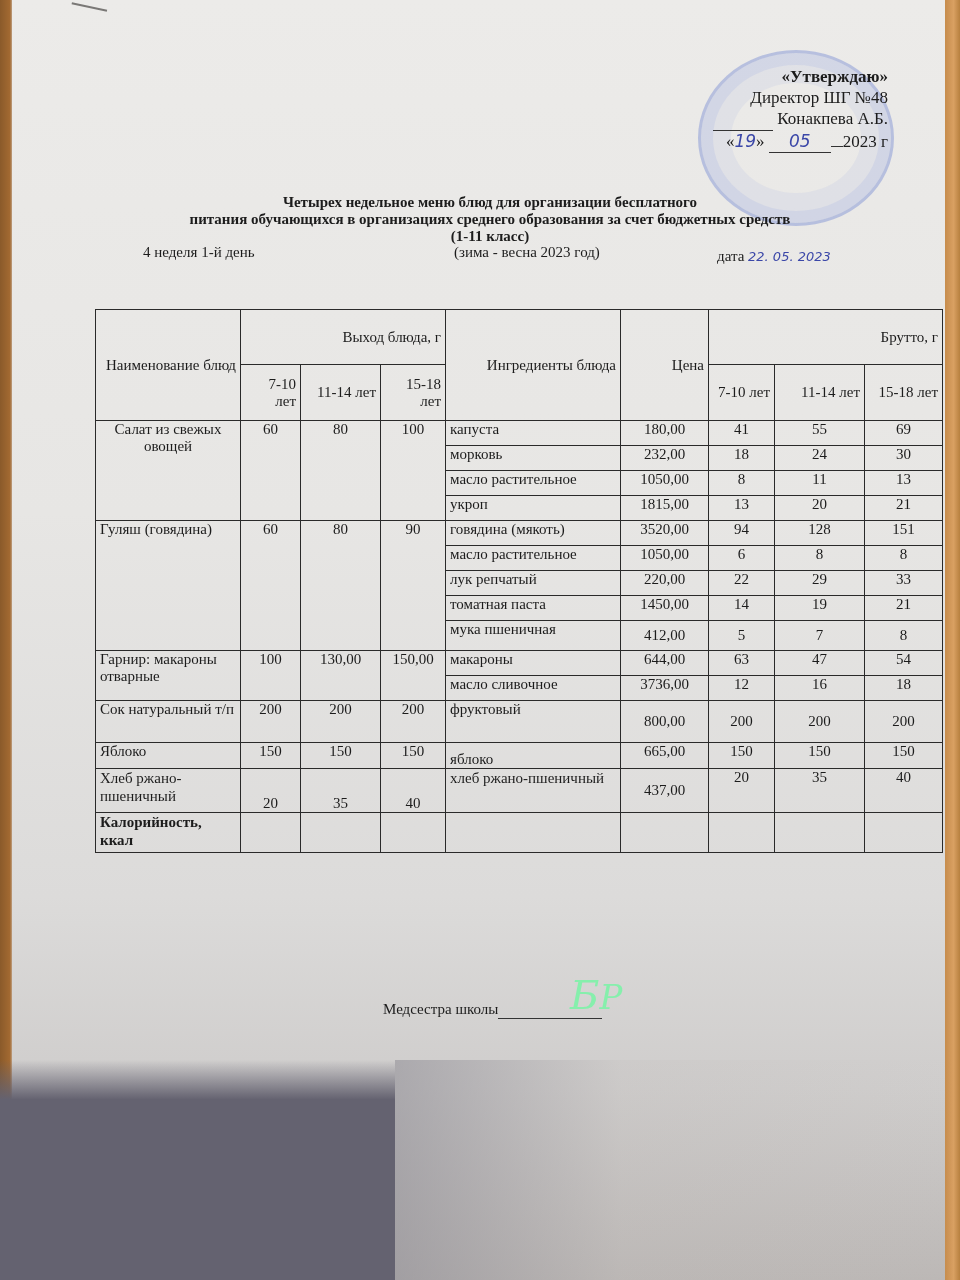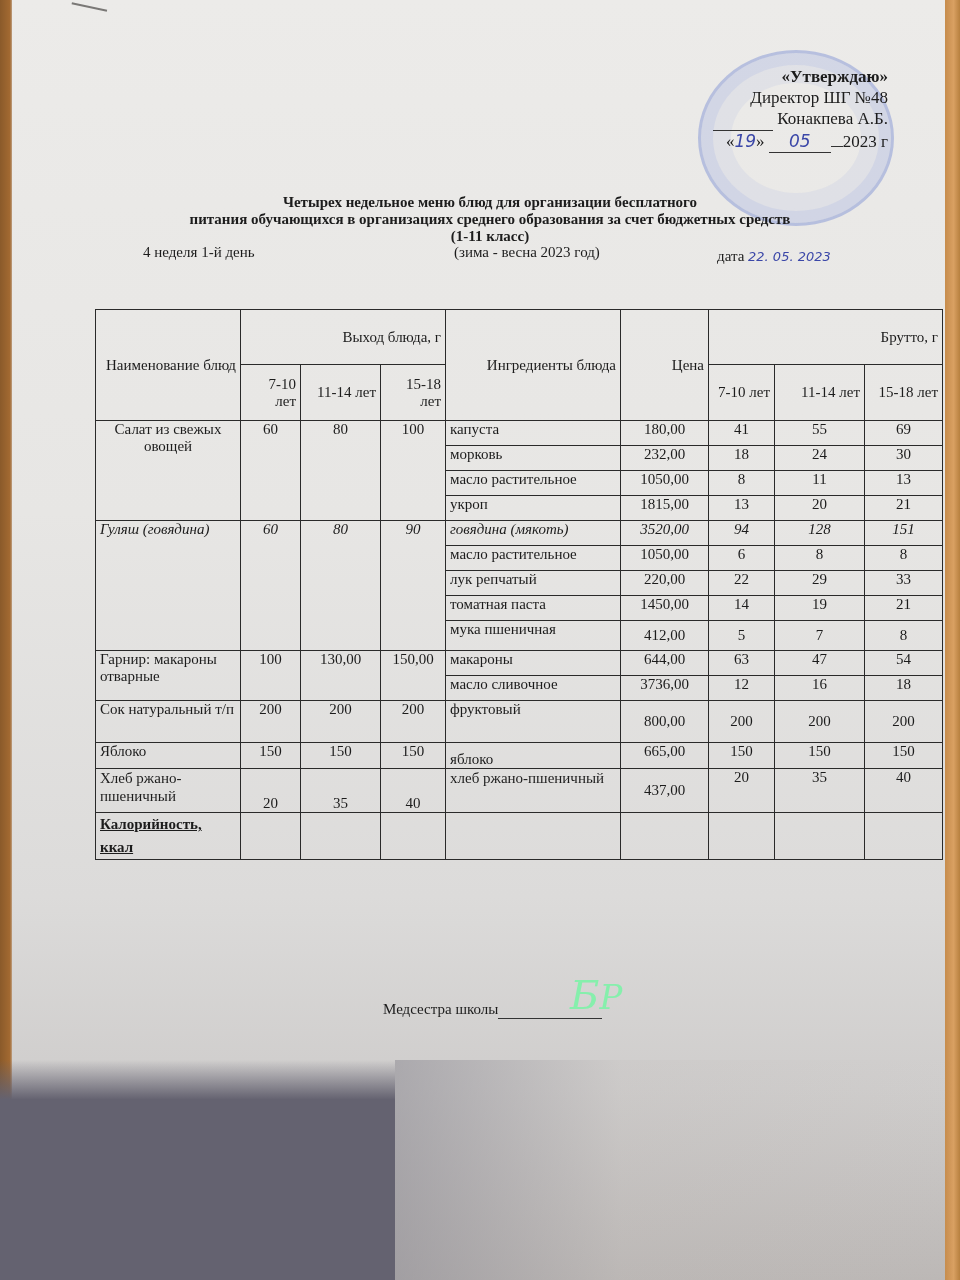--- a/index.html
+++ b/index.html
@@ -170,21 +170,21 @@
     <td class="c">13</td>
   </tr>
   <tr style="height:25px;">
     <td class="l">укроп</td>
     <td class="c">1815,00</td>
     <td class="c">13</td>
     <td class="c">20</td>
     <td class="c">21</td>
   </tr>
 
-  <tr style="height:25px;font-style:italic;">
+  <tr style="height:25px;">
     <td rowspan="5" class="l">Гуляш (говядина)</td>
     <td rowspan="5" class="c">60</td>
     <td rowspan="5" class="c">80</td>
     <td rowspan="5" class="c">90</td>
     <td class="l">говядина (мякоть)</td>
     <td class="c">3520,00</td>
     <td class="c">94</td>
     <td class="c">128</td>
     <td class="c">151</td>
   </tr>
@@ -266,21 +266,21 @@
     <td class="c vb">35</td>
     <td class="c vb">40</td>
     <td class="l" style="line-height:18px;">хлеб ржано-пшеничный</td>
     <td class="c vm">437,00</td>
     <td class="c">20</td>
     <td class="c">35</td>
     <td class="c">40</td>
   </tr>
 
   <tr style="height:40px;">
-    <td class="l bold" style="line-height:23px;text-decoration:underline;">Калорийность, ккал</td>
+    <td class="l bold" style="line-height:18px;">Калорийность, ккал</td>
     <td></td>
     <td></td>
     <td></td>
     <td></td>
     <td></td>
     <td></td>
     <td></td>
     <td></td>
   </tr>
 </tbody>

